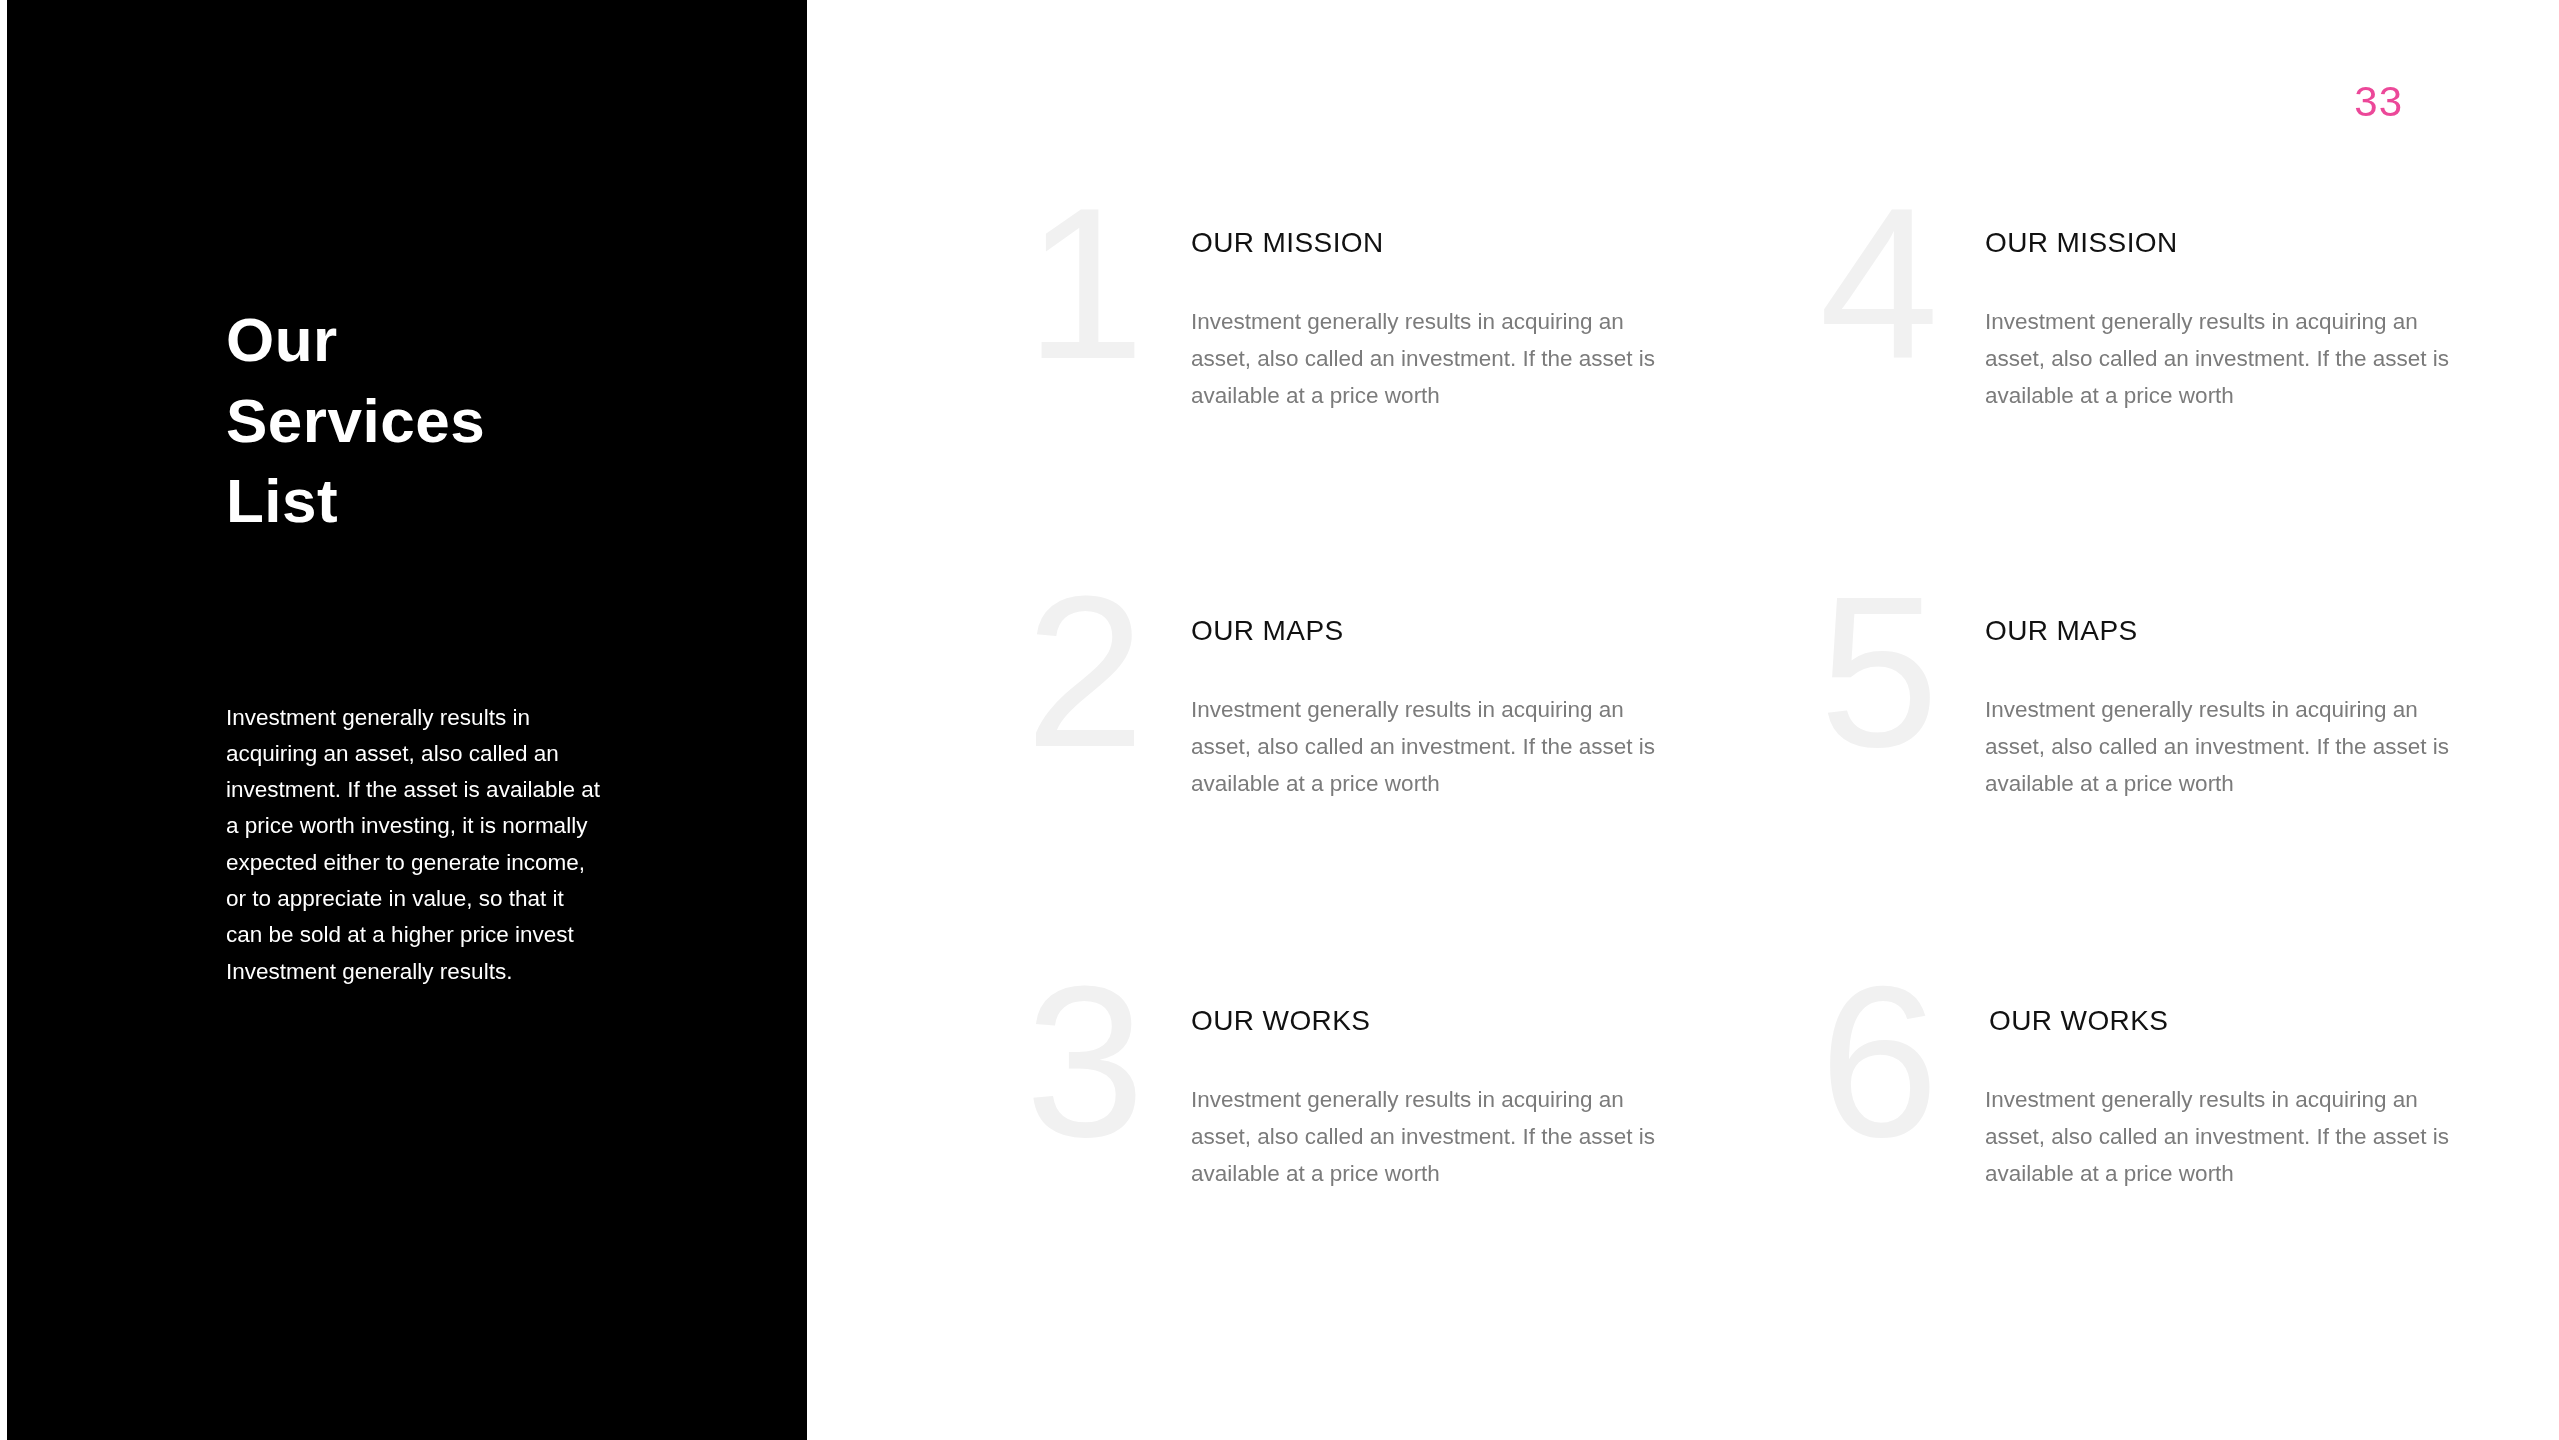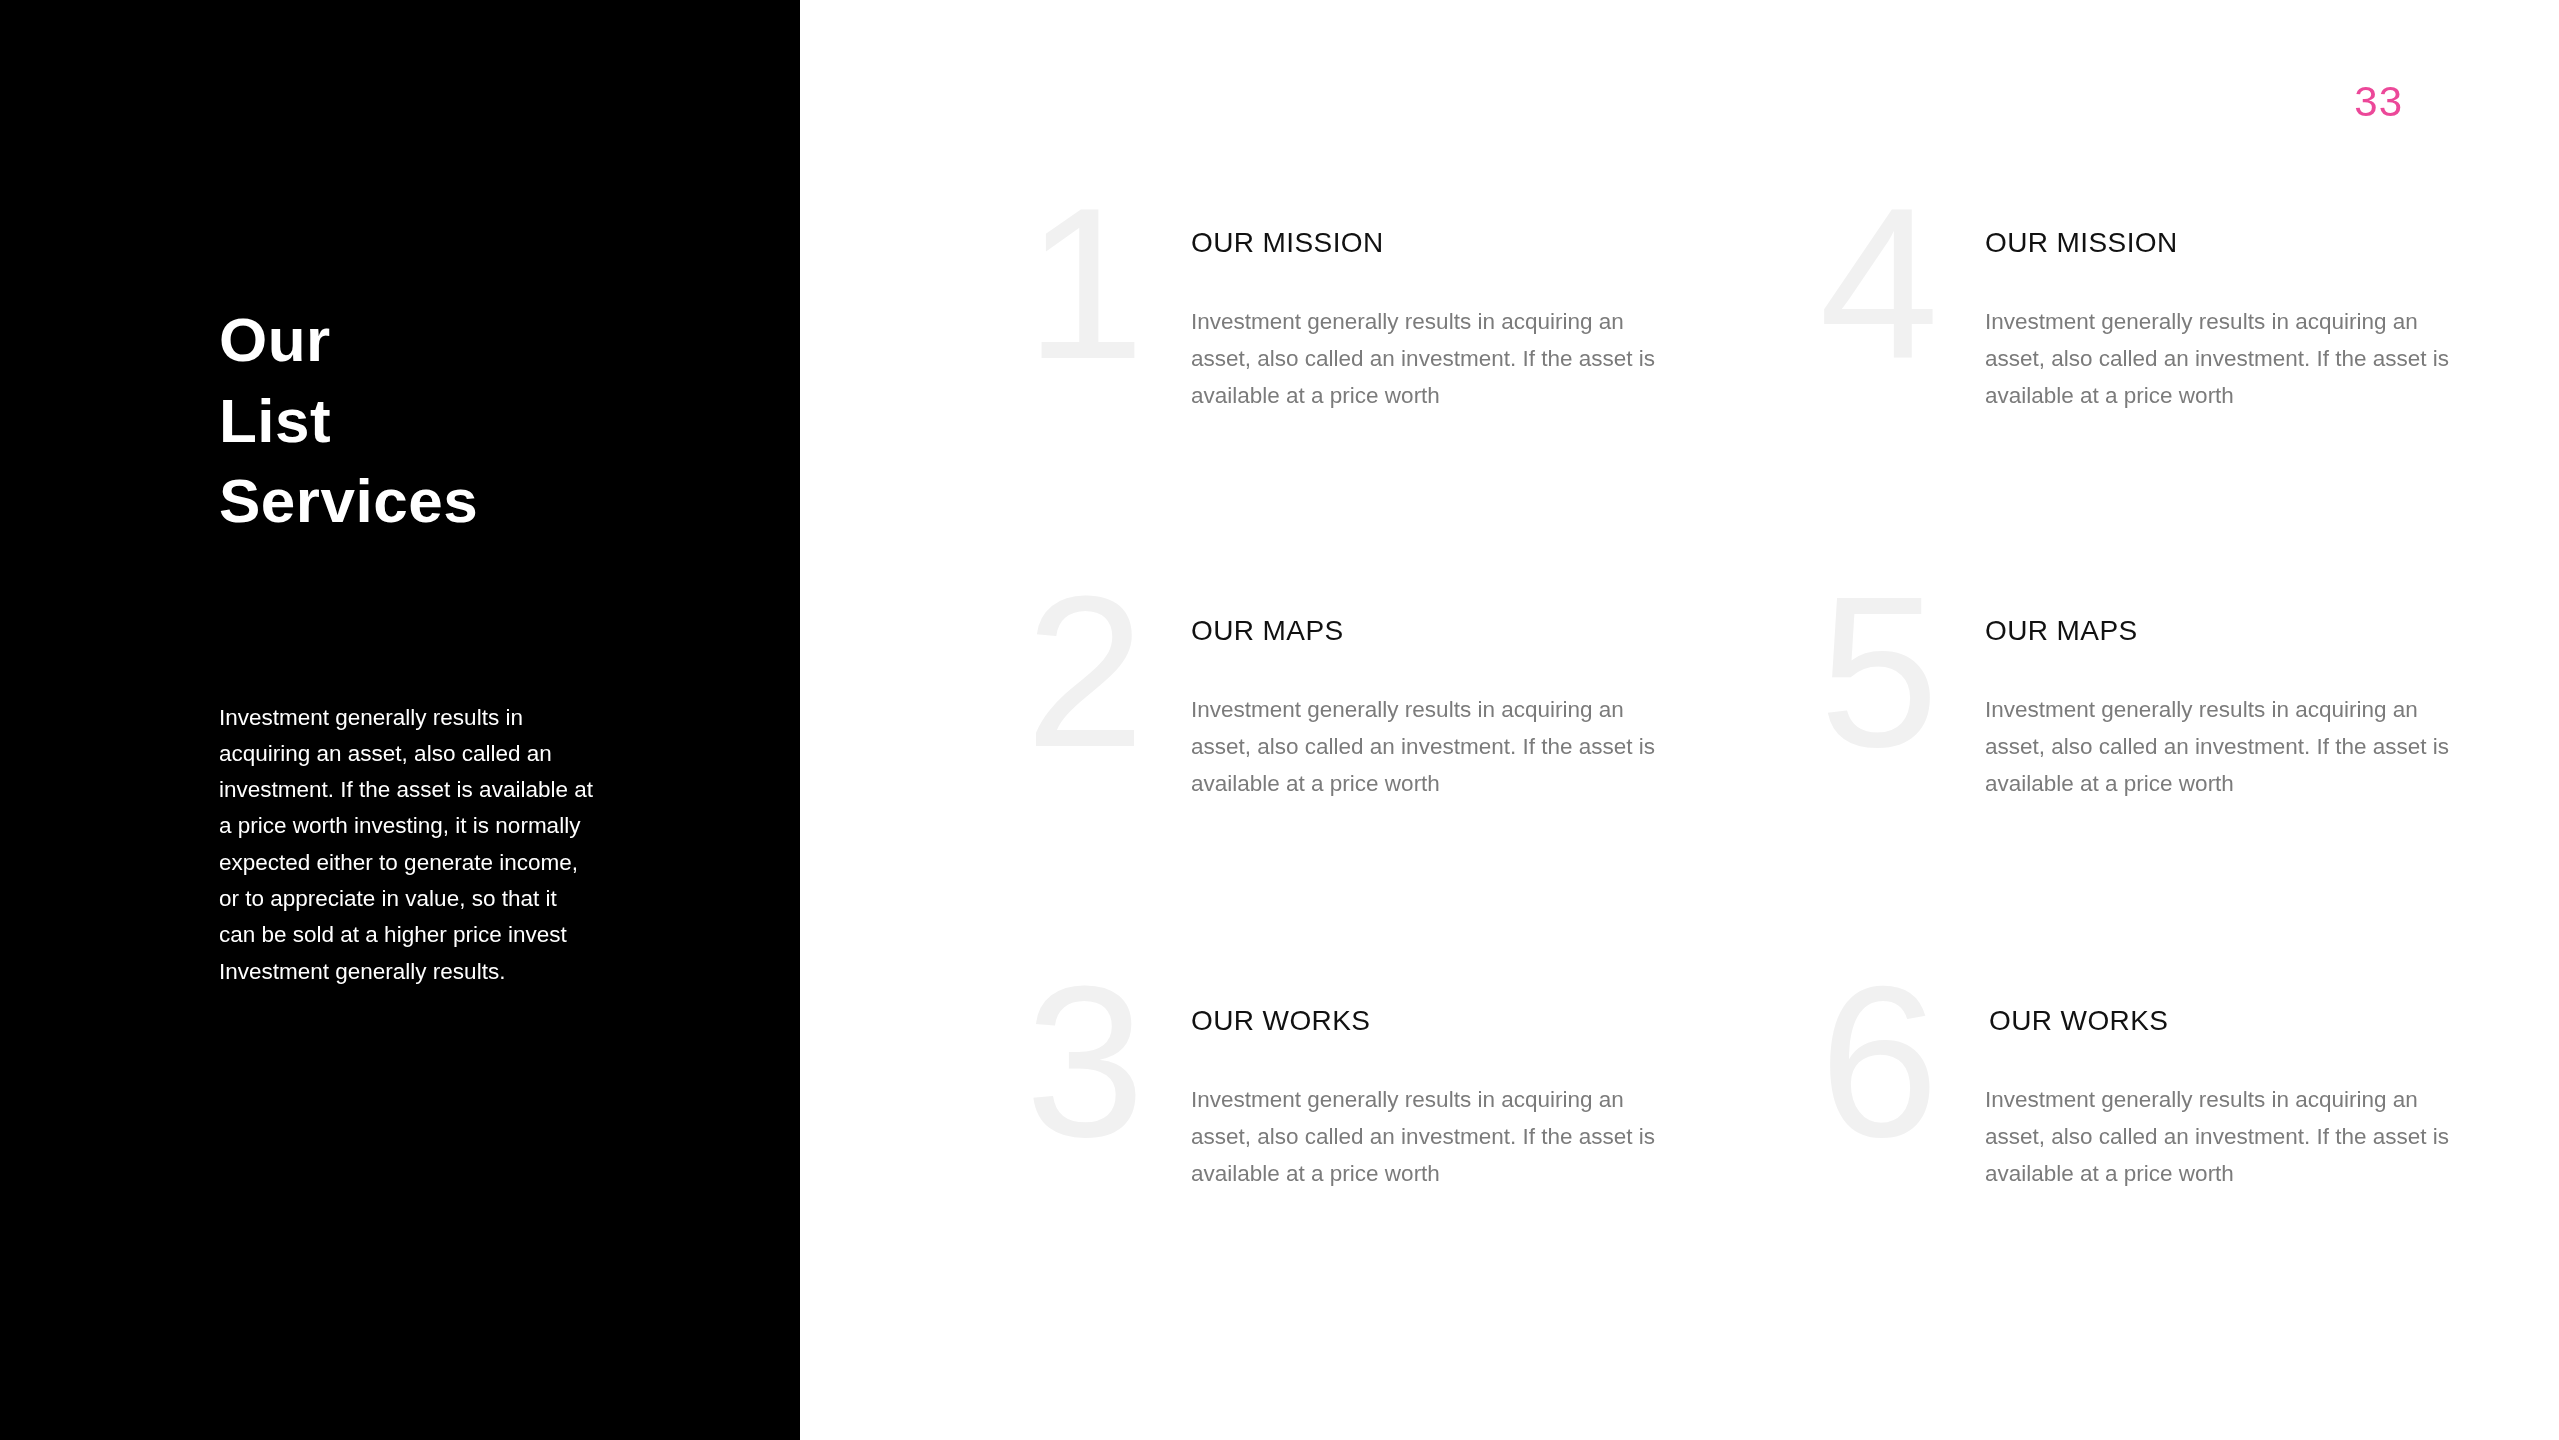--- a/index.html
+++ b/index.html
@@ -19,21 +19,21 @@
   .slide {
     position: relative;
     width: 2559px;
     height: 1440px;
     background: #ffffff;
   }
 
   
   .left-panel {
     position: absolute;
-    left: 0;
+    left: 7px;
     top: 0;
     width: 800px;
     height: 1440px;
     background: #000000;
     box-sizing: border-box;
   }
 
   .panel-title {
     position: absolute;
     left: 219px;
@@ -134,22 +134,22 @@
 </style>
 </head>
 <body>
 
 <div class="slide">
 
   <div class="left-panel">
 
     <div class="panel-title">
       <span class="tline">Our</span>
+      <span class="tline">Services</span>
       <span class="tline">List</span>
-      <span class="tline">Services</span>
     </div>
 
     <p class="panel-body p1">Investment generally results in acquiring an asset, also called an investment. If the asset is available at a price worth investing, it is normally expected either to generate income, or to appreciate in value, so that it can be sold at a higher price invest Investment generally results.</p>
 
   </div>
 
   <div class="page-number">33</div>
 
   <div class="items-grid">
 

